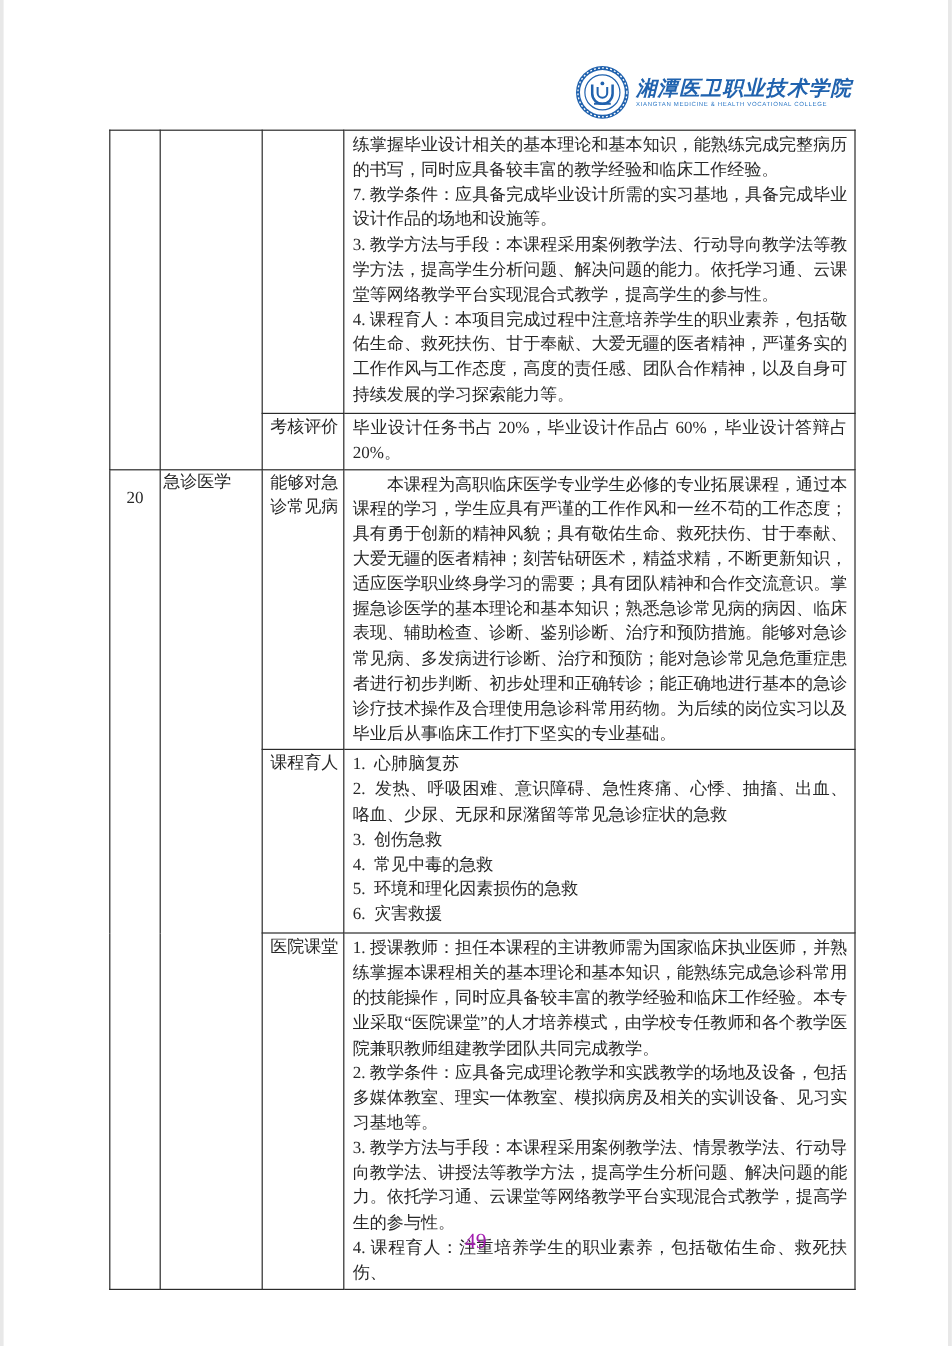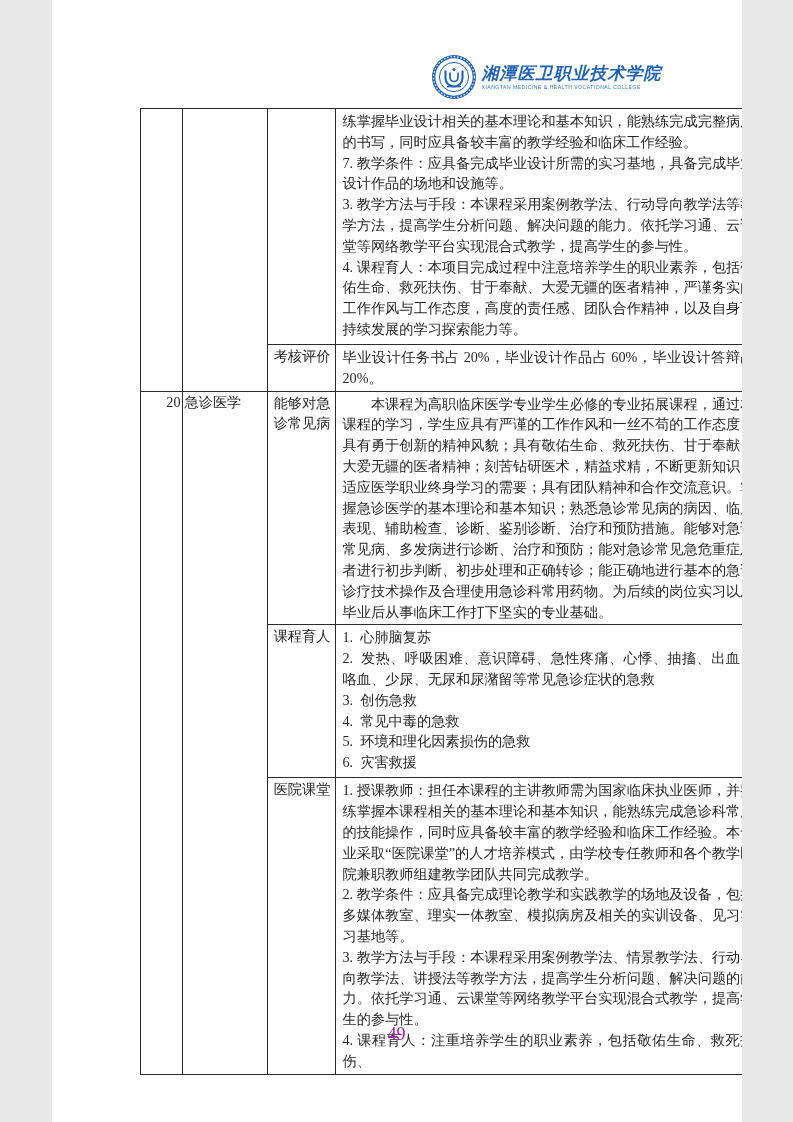--- a/index.html
+++ b/index.html
@@ -1,18 +1,18 @@
 <!DOCTYPE html>
 <html><head>
 <meta charset="utf-8">
 <style>
   html, body { margin: 0; padding: 0; background: #e8e8e8; }
   .page {
     position: relative;
-    width: 690px;
+    width: 787px;
     height: 1122px;
     background: #ffffff;
     margin: 0 auto;
     overflow: hidden;
     font-family: "Liberation Serif", "DejaVu Serif", serif;
     color: #272727;
   }
 
   
   .logo {
@@ -53,23 +53,23 @@
     border-collapse: collapse;
     table-layout: fixed;
   }
   table.course-table td {
     border: 1.5px solid #2b2b2b;
     font-size: 14.2px;
     line-height: 20.8px;
     vertical-align: top;
   }
   td.c-no {
-    text-align: right;
+    text-align: center;
     vertical-align: middle;
-    padding: 0 1px;
+    padding: 13px 1px;
   }
   td.c-name {
     text-align: left;
     vertical-align: middle;
     padding: 0 2px;
   }
   td.c-label {
     vertical-align: middle;
     text-align: center;
     padding: 1px 3px 1px 5px;

